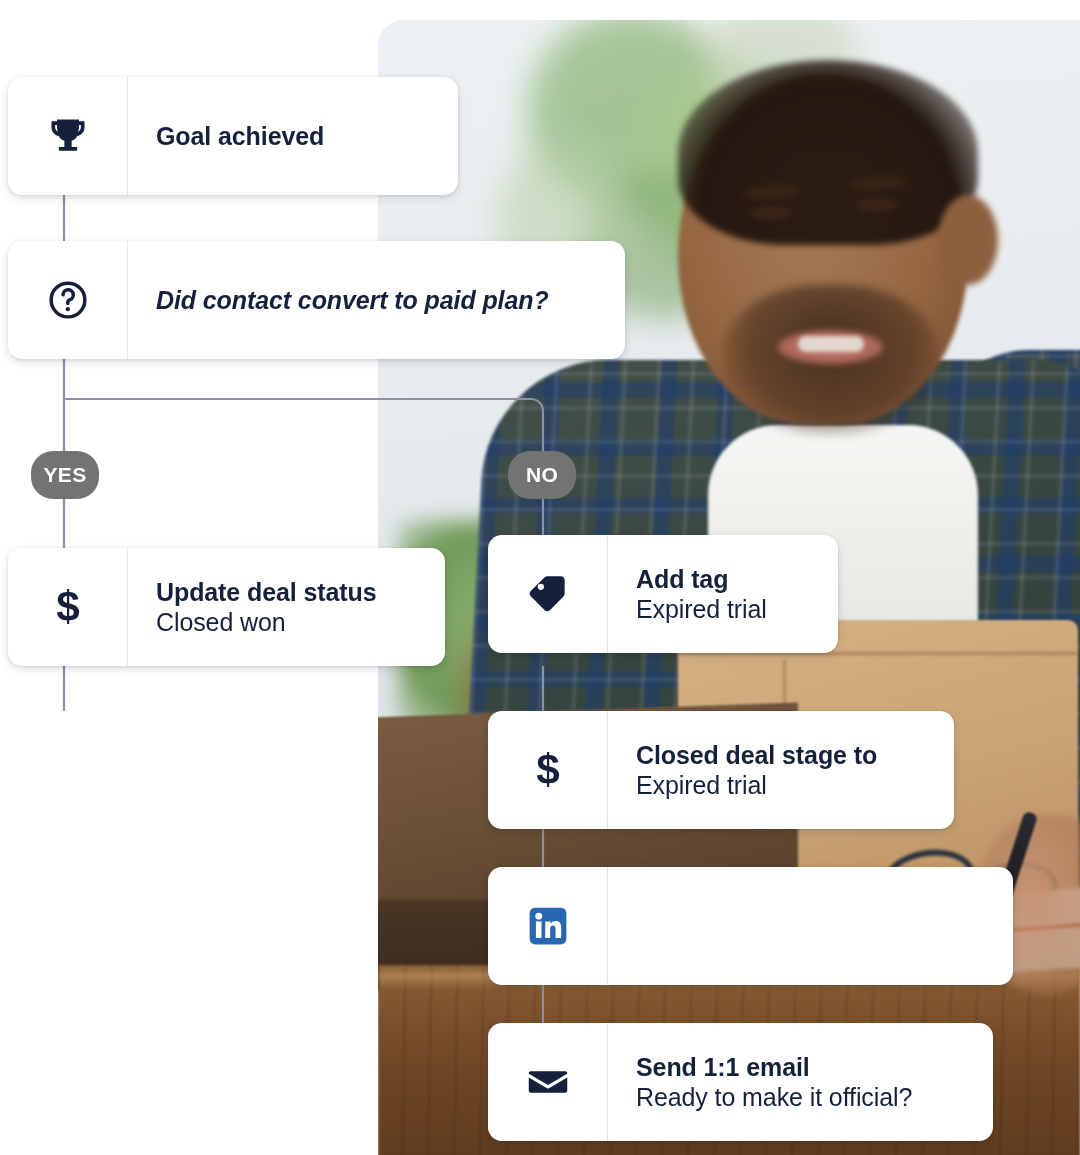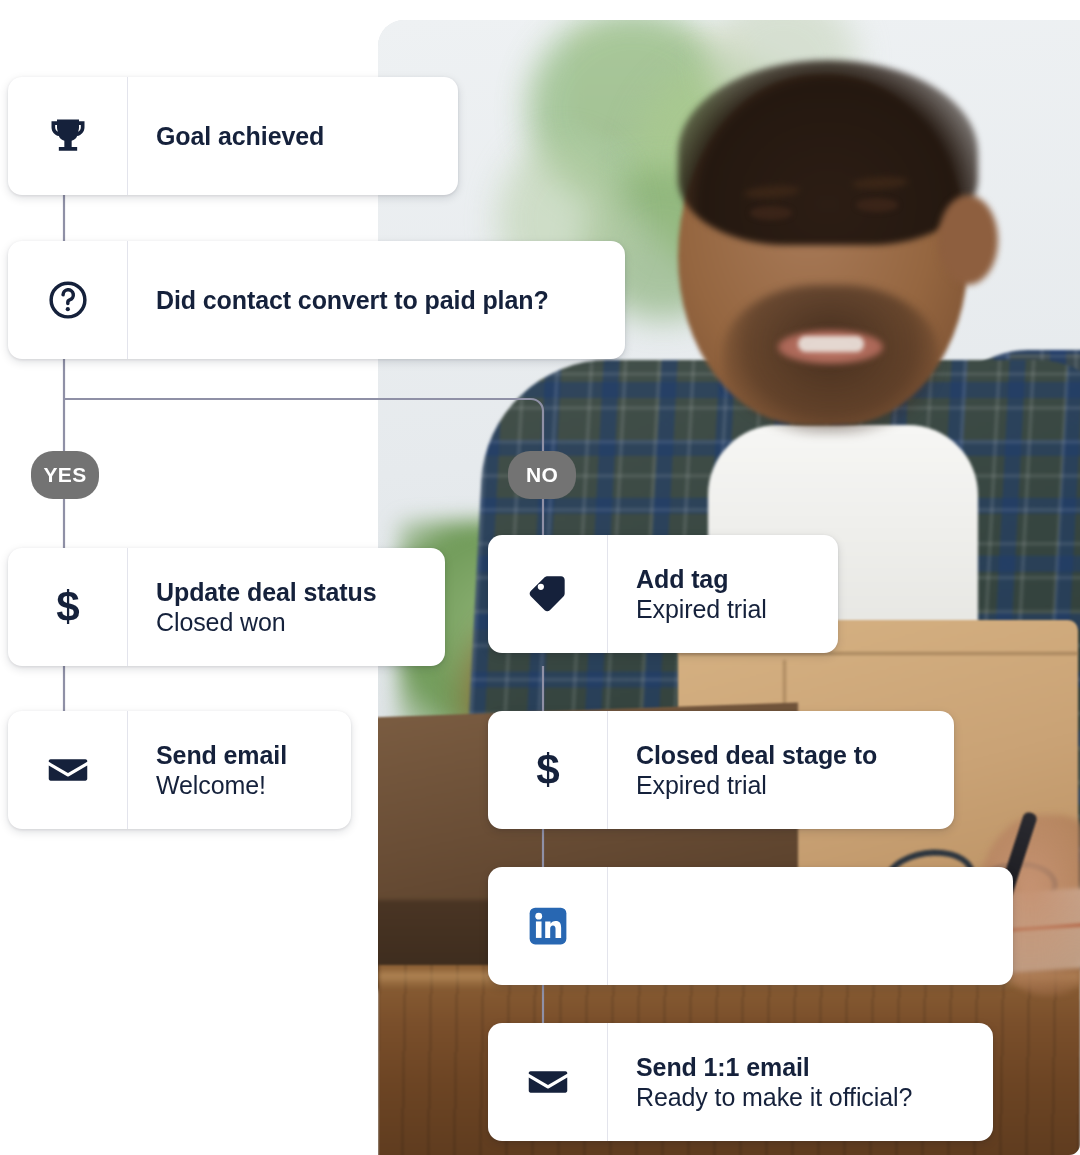--- a/index.html
+++ b/index.html
@@ -11,21 +11,20 @@
     font-family: "Liberation Sans", sans-serif;
     overflow: hidden;
   }
 
   #stage {
     position: relative;
     width: 1080px;
     height: 1155px;
     background: #ffffff;
     overflow: hidden;
-    border-radius: 11px;
   }
 
   
   .photo-panel {
     position: absolute;
     left: 378px;
     top: 20px;
     width: 702px;
     height: 1135px;
     border-top-left-radius: 26px;
@@ -265,21 +264,21 @@
     font-weight: 400;
     color: #15213b;
     line-height: 1.22;
     white-space: nowrap;
     letter-spacing: -.1px;
   }
   .card.single .card-body { justify-content: center; }
 
   
   #card-goal       { left: 8px;  top: 77px;  width: 450px; height: 118px; }
-  #card-question   { left: 8px;  top: 241px; width: 617px; height: 118px; }
+  #card-question   { left: 8px;  top: 241px; width: 617px; height: 118px; font-style: italic; }
   #card-deal       { left: 8px;  top: 548px; width: 437px; height: 118px; }
   #card-email      { left: 8px;  top: 711px; width: 343px; height: 118px; }
   #card-tag        { left: 488px;top: 535px; width: 350px; height: 118px; }
   #card-stage      { left: 488px;top: 711px; width: 466px; height: 118px; }
   #card-linkedin   { left: 488px;top: 867px; width: 525px; height: 118px; }
   #card-email11    { left: 488px;top: 1023px;width: 505px; height: 118px; }
 
   .icon-svg { display: block; }
 
   
@@ -410,32 +409,20 @@
       <svg class="icon-svg" width="44" height="44" viewBox="0 0 24 24" aria-hidden="true">
         <text x="12" y="19.5" text-anchor="middle" font-family="Liberation Sans, sans-serif" font-size="23" font-weight="bold" fill="#15213b">$</text>
       </svg>
     </div>
     <div class="card-body">
       <div class="card-title">Update deal status</div>
       <div class="card-sub">Closed won</div>
     </div>
   </div>
 
-  <div class="card" id="card-email">
-    <div class="card-icon">
-      <svg class="icon-svg" width="44" height="44" viewBox="0 0 24 24" fill="#15213b" aria-hidden="true">
-        <path d="M2.5 6.2h19c.55 0 1 .45 1 1v.35l-10.5 6.1L1.5 7.55V7.2c0-.55.45-1 1-1z"></path>
-        <path d="M1.5 9.6l9.98 5.78c.32.19.72.19 1.04 0L22.5 9.6v7.2c0 .55-.45 1-1 1h-19c-.55 0-1-.45-1-1V9.6z"></path>
-      </svg>
-    </div>
-    <div class="card-body">
-      <div class="card-title">Send email</div>
-      <div class="card-sub">Welcome!</div>
-    </div>
-  </div>
 
   <div class="card" id="card-tag">
     <div class="card-icon">
       <svg class="icon-svg" width="44" height="44" viewBox="0 0 24 24" fill="#15213b" aria-hidden="true">
         <path d="M2.6 10.4 9.9 3.1c.5-.5 1.2-.8 1.9-.8h7.3c1.1 0 2 .9 2 2v7.3c0 .7-.3 1.4-.8 1.9l-7.3 7.3c-.8.8-2 .8-2.8 0l-7.6-7.6c-.8-.8-.8-2 0-2.8z"></path>
         <circle cx="8.1" cy="8.1" r="1.7" fill="#ffffff"></circle>
       </svg>
     </div>
     <div class="card-body">
       <div class="card-title">Add tag</div>

